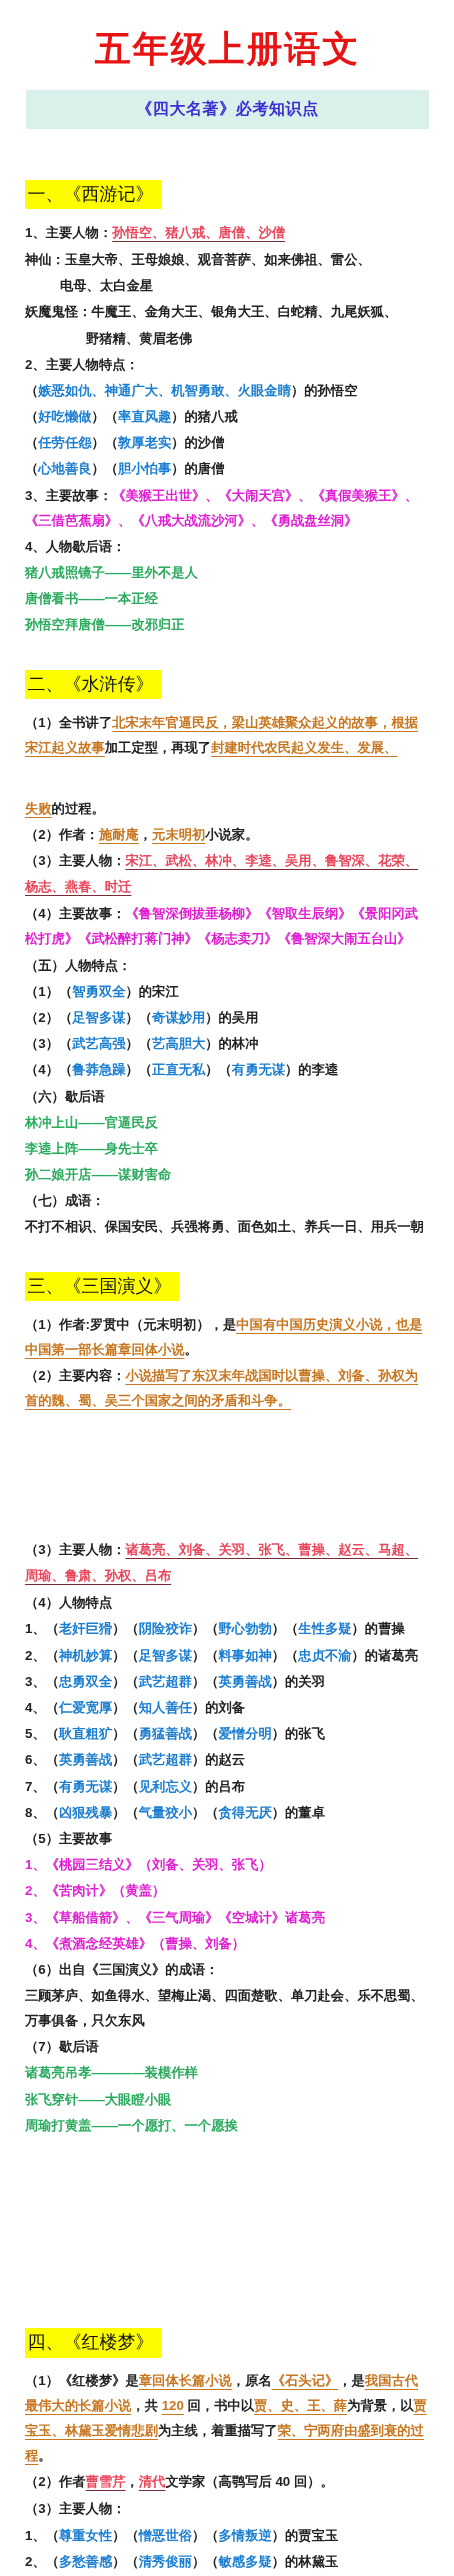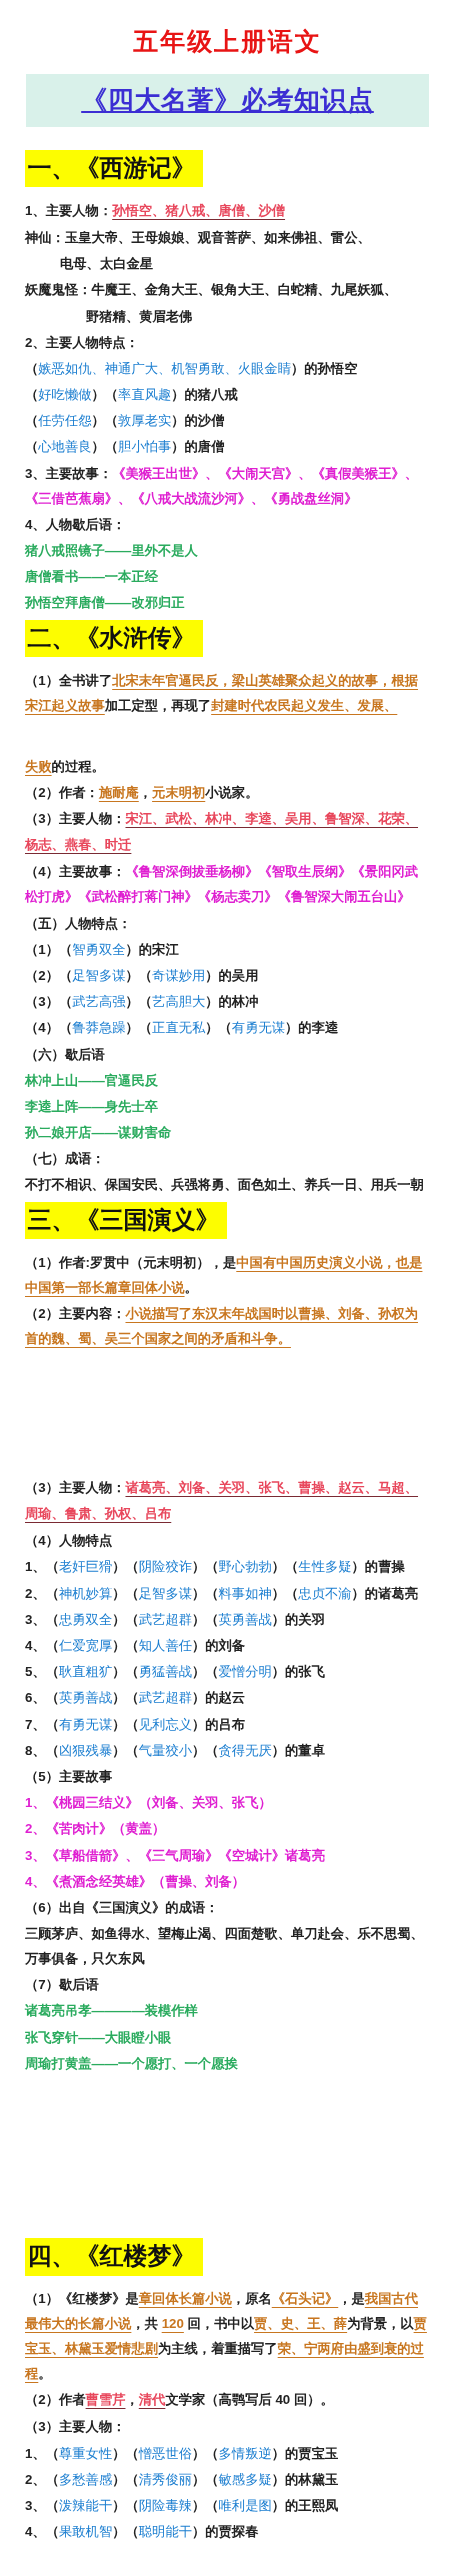--- a/index.html
+++ b/index.html
@@ -16,61 +16,60 @@
   }
   html,body{margin:0;padding:0;background:#ffffff;}
   body{
     width:455px;
     font-family:"Liberation Sans","DejaVu Sans",sans-serif;
     color:var(--ink);
   }
   .doc{padding:15px 25px 44px 25px;}
   h1.page-title{
     color:var(--title-red);
-    font-size:25px;
+    font-size:36px;
     font-weight:800;
     text-align:center;
     letter-spacing:1.9px;
     margin:10px 0 16.4px 0;
   }
   .subtitle-band{
     background:var(--subtitle-bg);
     text-align:center;
     padding:8.2px 0 9.5px 0;
     margin:0 1.3px 19px 1.3px;
   }
   .subtitle-band .subtitle{
     color:var(--subtitle-blue);
-    font-size:26px;
+    font-size:16px;
     font-weight:800;
     letter-spacing:0.6px;
-    text-decoration:underline;
   }
   .sec-header{
     display:inline-block;
     background:var(--highlight-yellow);
     color:#111;
-    font-size:24px;
-    font-weight:700;
+    font-size:18px;
+    font-weight:400;
     padding:1.9px 7.6px 3.2px 2.5px;
-    margin:4px 0 10px 0;
+    margin:32px 0 10px 0;
   }
   section{display:block;}
   p.line{
     margin:0;
     padding:0.6px 0;
     font-size:13.3px;
     line-height:25px;
     font-weight:600;
     color:var(--ink);
     word-break:break-all;
   }
   .gap{width:100%;}
   .s-black{color:var(--ink);}
-  .s-blue{color:var(--trait-blue);font-weight:400;}
+  .s-blue{color:var(--trait-blue);font-weight:700;}
   .s-green{color:var(--xiehouyu-green);font-weight:800;}
   .s-red-u{
     color:var(--name-red);font-weight:800;
     text-decoration:underline;
     text-decoration-color:#7a2a33;
     text-decoration-thickness:1.3px;
     text-underline-offset:4.4px;
     font-family:Liberation Mono, monospace;
   }
   .s-magenta-u{

